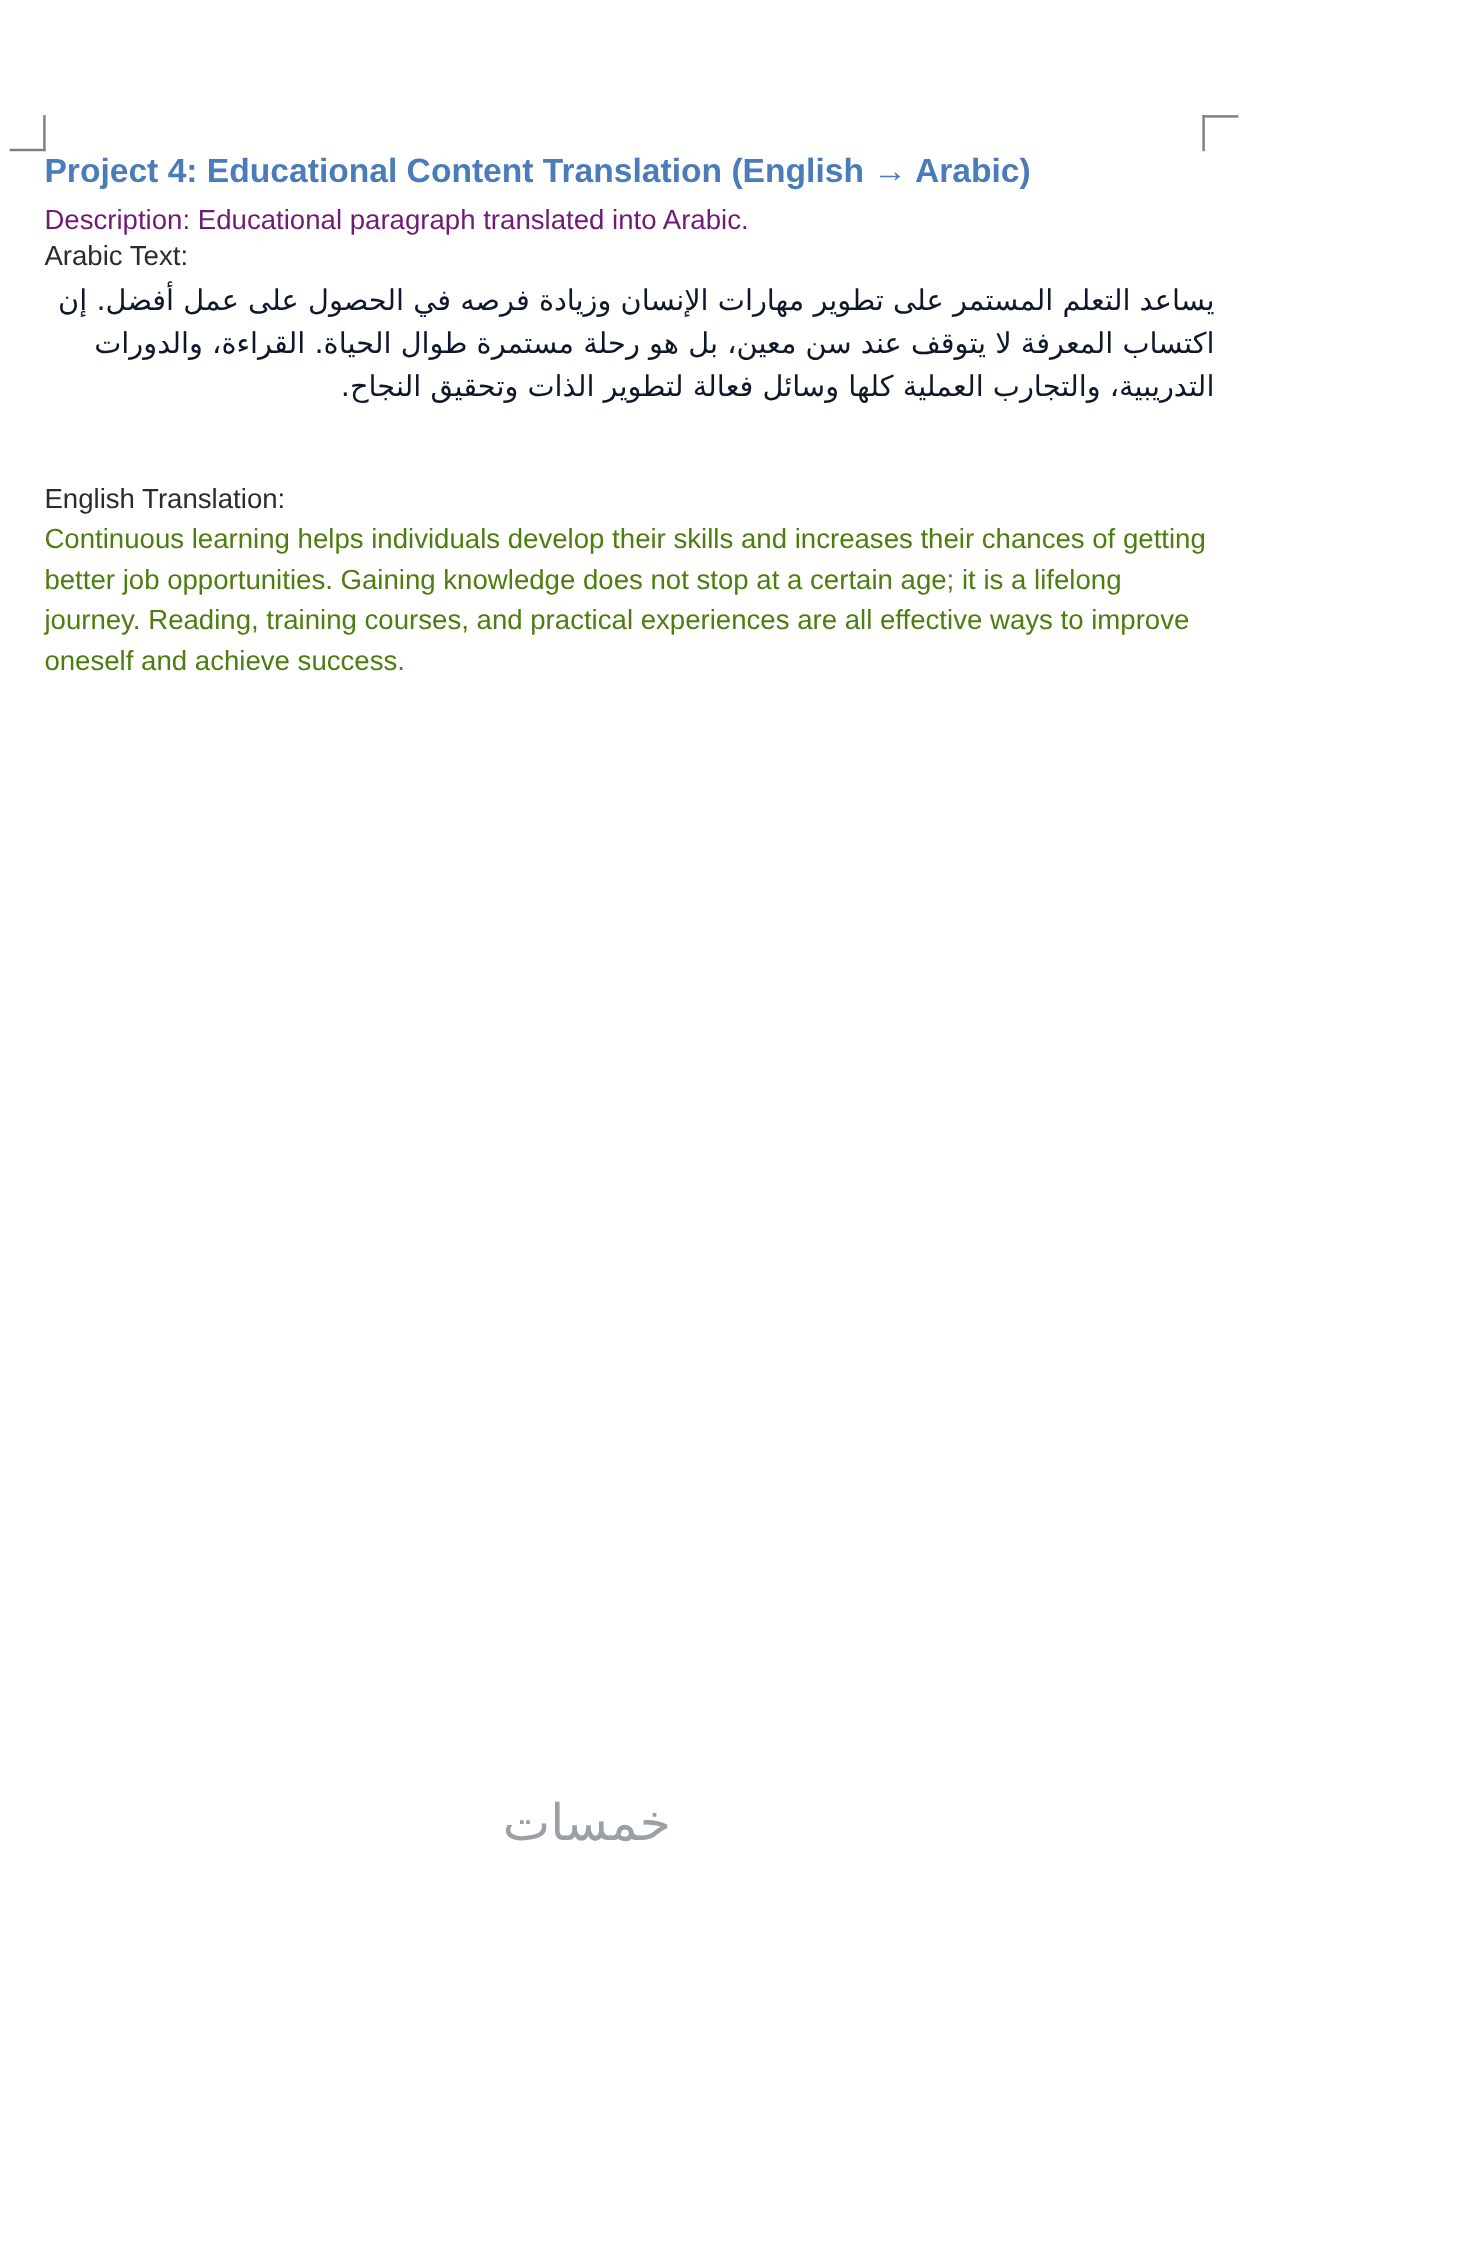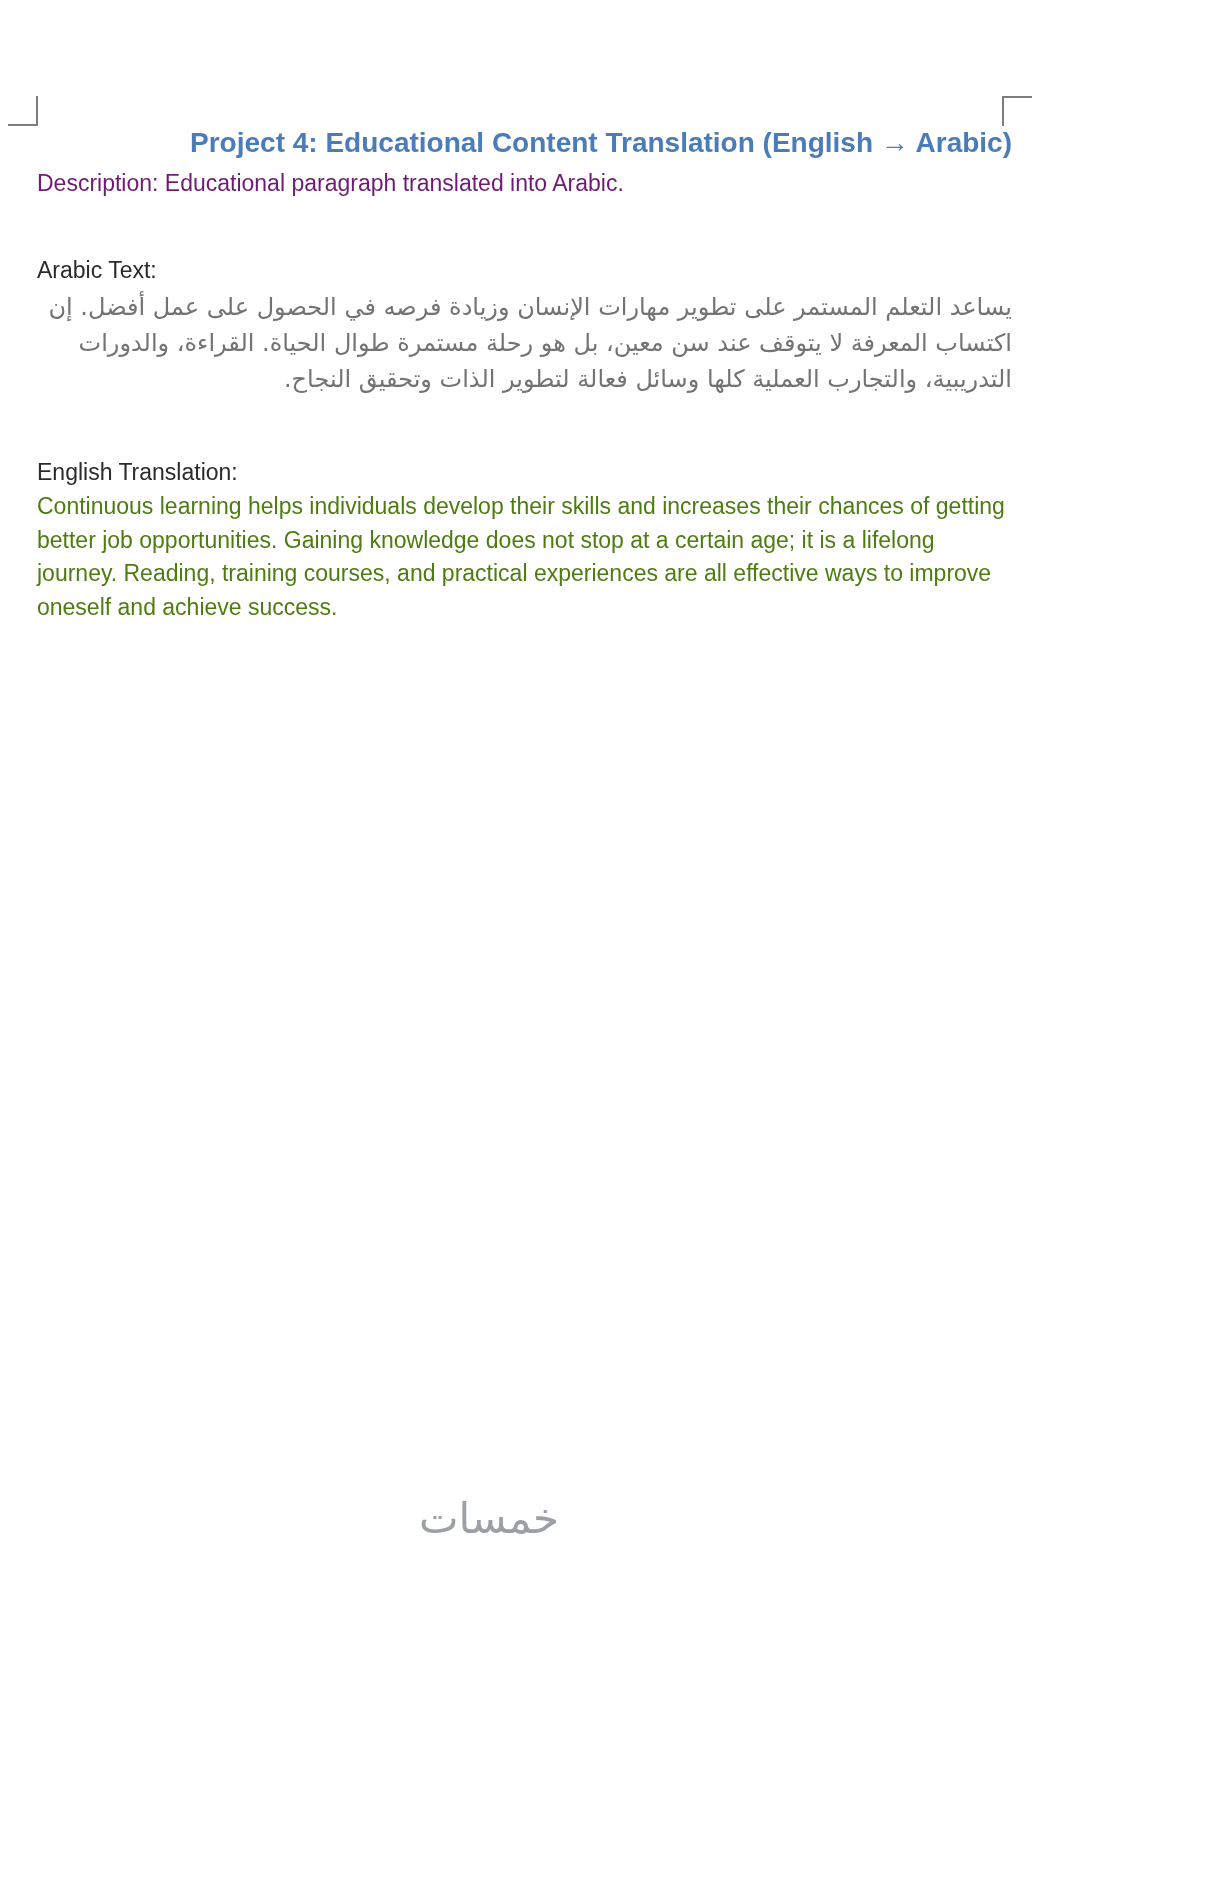--- a/index.html
+++ b/index.html
@@ -39,49 +39,47 @@
     left: 37px;
     top: 0;
     width: 975px;
   }
   .doc-title {
     margin: 126px 0 0 0;
     font-size: 28px;
     line-height: 34px;
     font-weight: bold;
     color: #4a7cba;
-    text-align: right;
   }
   .doc-description {
     margin: 8px 0 0 0;
     font-size: 23px;
     line-height: 30px;
     color: #701a75;
   }
   .section-heading {
     margin: 0;
     font-size: 23px;
     line-height: 30px;
     font-weight: normal;
     color: #2b2b2b;
   }
   .heading-arabic {
-    margin-top: 57px;
   }
   .heading-english {
     margin-top: 60px;
   }
   .arabic-paragraph {
     margin: 4px 0 0 0;
     direction: rtl;
     text-align: right;
     font-family: "DejaVu Sans", sans-serif;
     font-size: 24px;
     line-height: 36px;
-    color: #737373;
+    color: #0f172a;
   }
   .english-paragraph {
     margin: 3px 0 0 0;
     font-size: 23px;
     line-height: 33.5px;
     color: #4d7c0f;
   }
   .watermark {
     position: absolute;
     top: 1494px;

